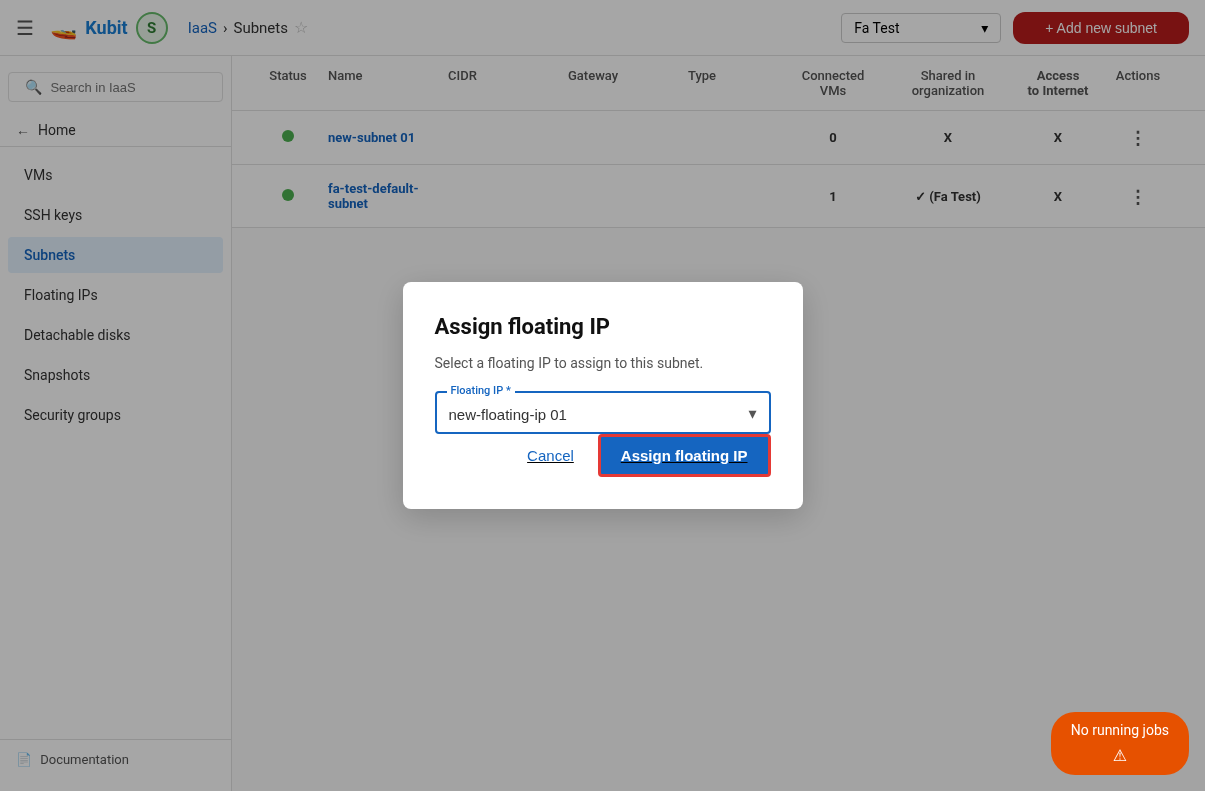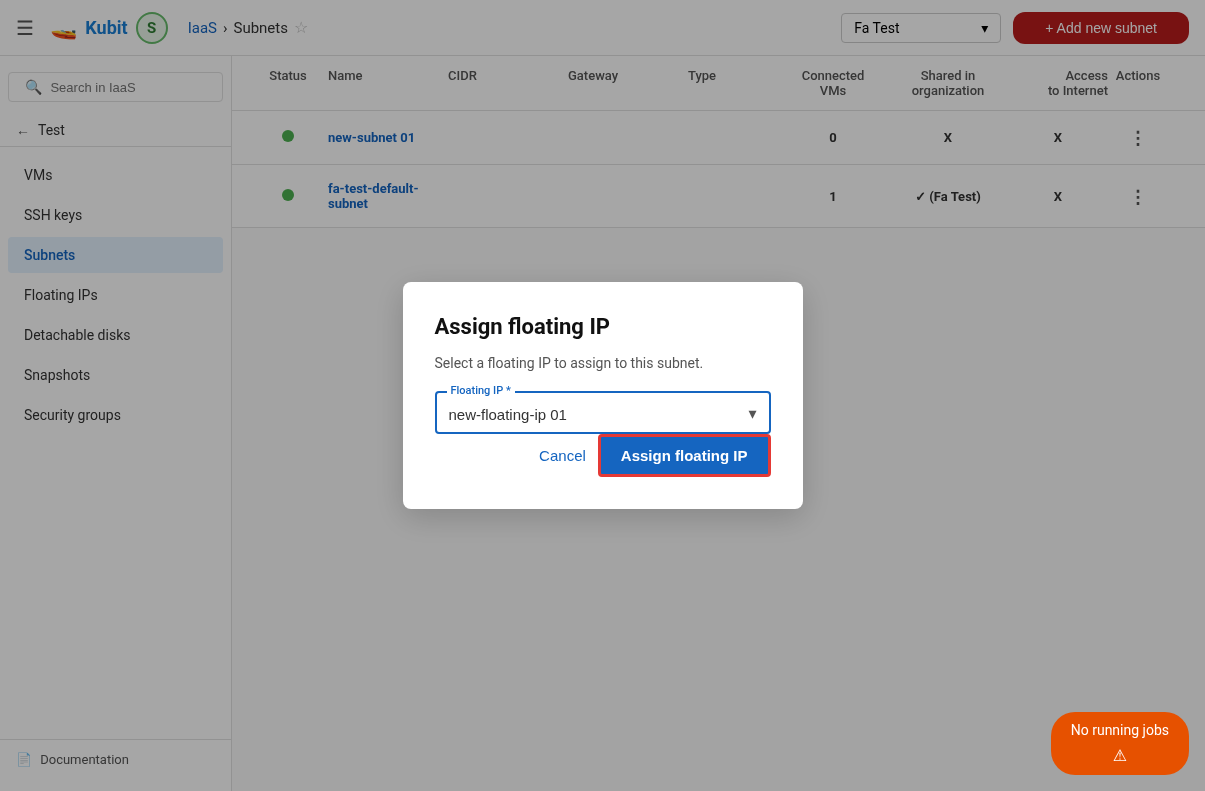--- a/index.html
+++ b/index.html
@@ -52,21 +52,21 @@
     .overlay { position: fixed; top: 0; left: 0; width: 100%; height: 100%; background: rgba(0,0,0,0.35); z-index: 100; display: flex; align-items: center; justify-content: center; }
 
     
     .modal { background: #fff; border-radius: 8px; padding: 32px; width: 400px; box-shadow: 0 8px 32px rgba(0,0,0,0.18); position: relative; }
     .modal-title { font-size: 22px; font-weight: 700; color: #111; margin-bottom: 16px; }
     .modal-desc { font-size: 14px; color: #555; margin-bottom: 20px; }
     .floating-ip-select-wrapper { position: relative; border: 2px solid #1565c0; border-radius: 4px; padding: 12px 12px 8px; }
     .floating-ip-label { position: absolute; top: -9px; left: 10px; background: #fff; padding: 0 4px; font-size: 11px; color: #1565c0; font-weight: 500; }
     .floating-ip-select { width: 100%; border: none; outline: none; font-size: 15px; color: #333; background: transparent; appearance: none; cursor: pointer; padding-right: 24px; }
     .select-arrow { position: absolute; right: 12px; top: 50%; transform: translateY(-50%); color: #555; pointer-events: none; font-size: 16px; }
-    .modal-actions { display: flex; justify-content: flex-end; align-items: center; }
+    .modal-actions { display: flex; justify-content: flex-end; gap: 12px; align-items: center; text-decoration: underline; }
     .cancel-btn { background: transparent; border: none; color: #1565c0; font-size: 15px; cursor: pointer; padding: 8px 12px; }
     .assign-btn { background: #1565c0; color: #fff; border: 3px solid #e53935; border-radius: 4px; padding: 10px 20px; font-size: 15px; font-weight: 600; cursor: pointer; }
 
     
     .status-bar { position: fixed; bottom: 16px; right: 16px; background: #e65100; color: #fff; border-radius: 24px; padding: 10px 20px; font-size: 14px; display: flex; align-items: center; gap: 8px; z-index: 200; flex-direction: column; }
     .warning-icon { font-size: 16px; }
   </style>
 </head>
 <body>
 
@@ -94,21 +94,21 @@
 
 <div class="main-layout">
 
   <div class="sidebar">
     <div class="search-bar">
       <span class="search-icon">🔍</span>
       <input type="text" placeholder="Search in IaaS" style="">
     </div>
     <div class="sidebar-home">
       <span class="back-arrow">←</span>
-      <span>Test</span>
+      <span>Home</span>
     </div>
     <div class="sidebar-item">VMs</div>
     <div class="sidebar-item">SSH keys</div>
     <div class="sidebar-item active">Subnets</div>
     <div class="sidebar-item">Floating IPs</div>
     <div class="sidebar-item">Detachable disks</div>
     <div class="sidebar-item">Snapshots</div>
     <div class="sidebar-item">Security groups</div>
     <div class="sidebar-footer">
       <div class="sidebar-footer-item">
@@ -121,21 +121,21 @@
   <div class="content">
     <div class="table-container">
       <div class="table-header">
         <div class="table-header-cell">Status</div>
         <div class="table-header-cell">Name</div>
         <div class="table-header-cell">CIDR</div>
         <div class="table-header-cell">Gateway</div>
         <div class="table-header-cell">Type</div>
         <div class="table-header-cell" style="text-align:center;">Connected<br>VMs</div>
         <div class="table-header-cell" style="text-align:center;">Shared in<br>organization</div>
-        <div class="table-header-cell" style="text-align:right;">Access<br>to Internet</div>
+        <div class="table-header-cell" style="text-align:center;font-weight:bold;">Access<br>to Internet</div>
         <div class="table-header-cell">Actions</div>
       </div>
 
       <div class="table-row">
         <div class="table-cell"><span class="status-dot"></span></div>
         <div class="table-cell name">new-subnet 01</div>
         <div class="table-cell"></div>
         <div class="table-cell"></div>
         <div class="table-cell"></div>
         <div class="table-cell">0</div>

